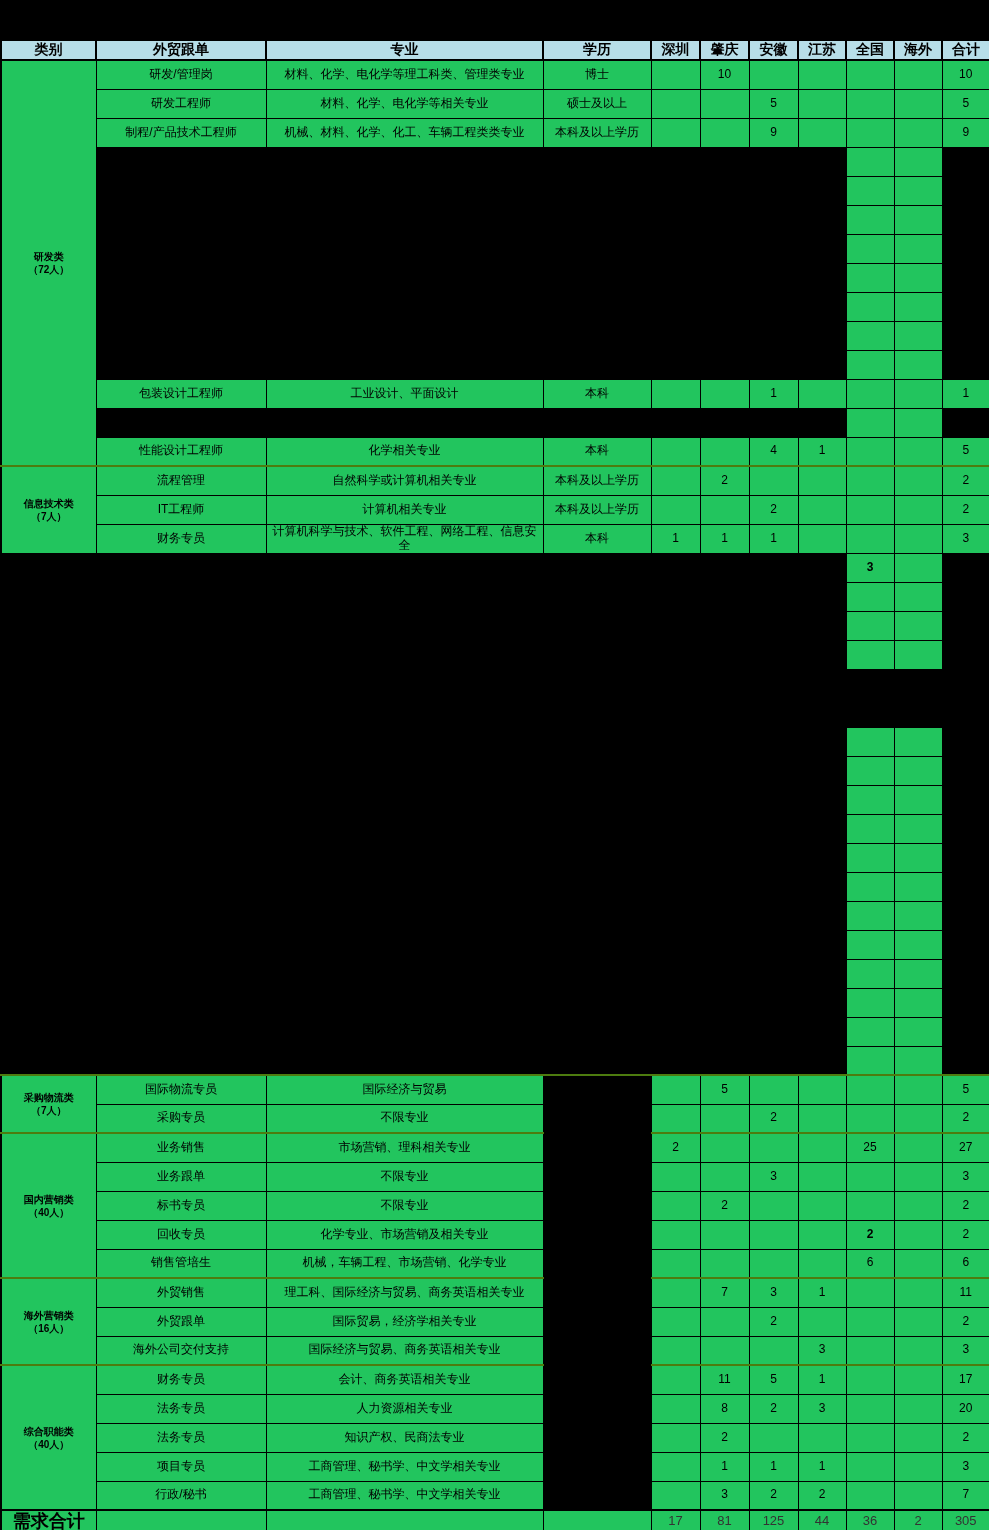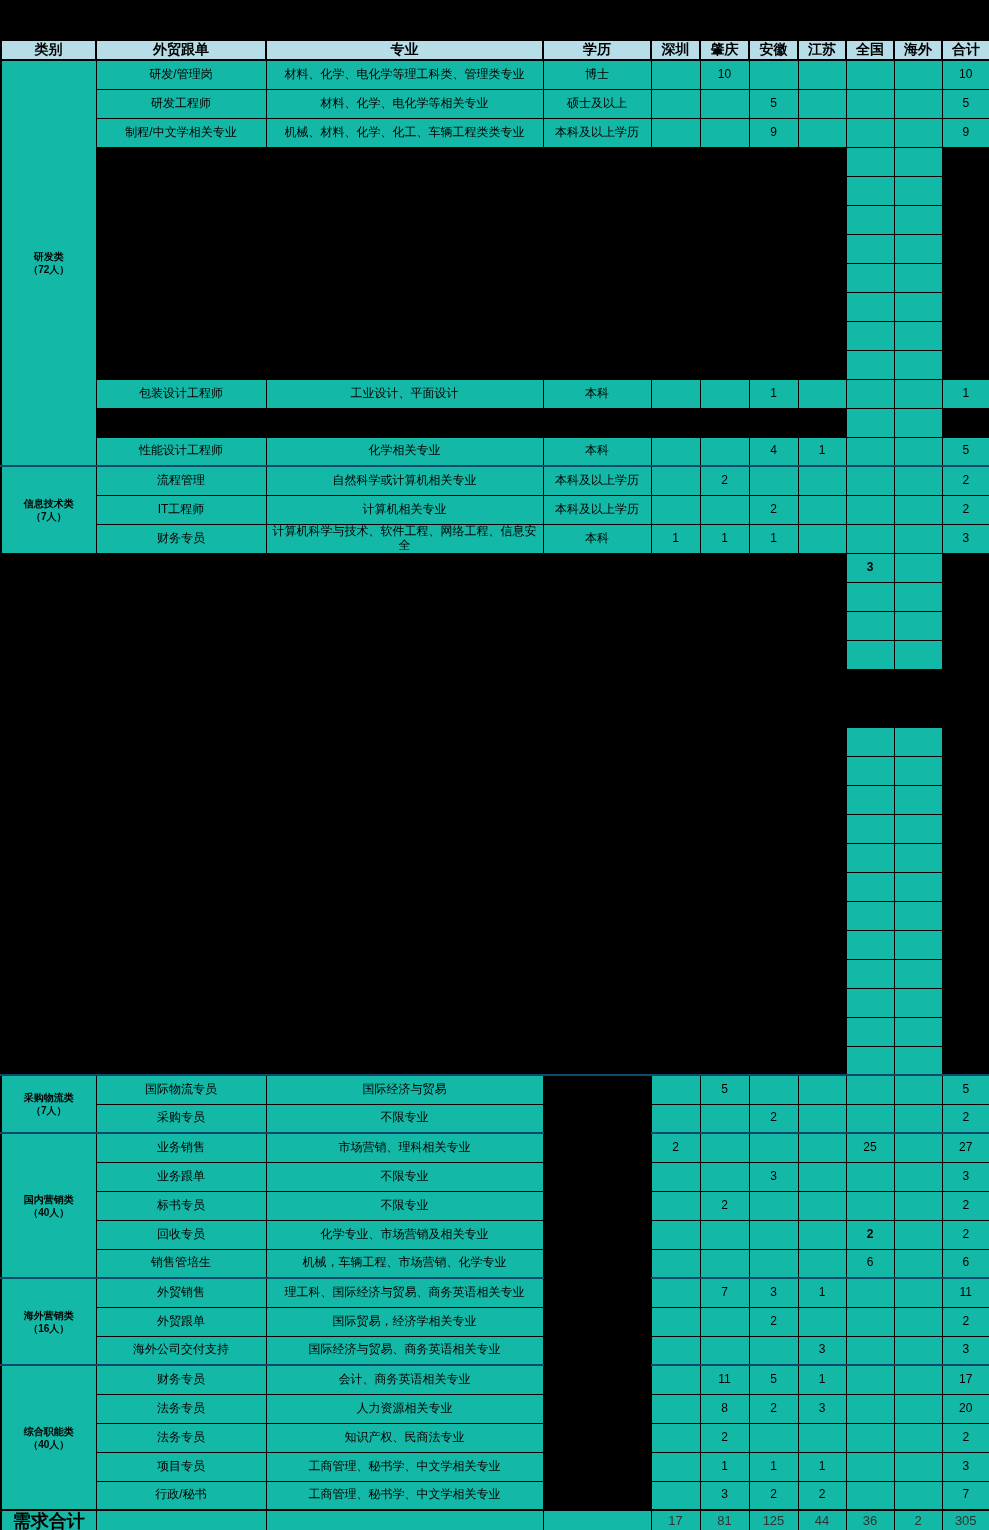--- a/index.html
+++ b/index.html
@@ -1,21 +1,21 @@
 <!DOCTYPE html>
 <html style="--header-bg: #B7DEE8; --redact: #000000;"><head>
 <meta charset="utf-8">
 <style>
   * { box-sizing: border-box; }
   html,body { margin:0; padding:0; background:#ffffff; }
   .shot {
     position: relative;
     width: 989px;
     height: 1530px;
-    background: #14b8a6;
+    background: #22c55e;
     font-family: "Liberation Sans", "DejaVu Sans", sans-serif;
     overflow: hidden;
   }
   .top-redact {
     position: absolute; left:0; top:0;
     width: 989px; height: 39px;
     background: var(--redact, #000);
   }
   table.grid {
     position: absolute; left:0; top:39px;
@@ -51,21 +51,21 @@
     font-weight: bold;
     font-size: 10px;
     line-height: 1.3;
     padding: 0;
   }
   td.redact {
     background: var(--redact, #000);
     border-color: #000;
     padding: 0;
   }
-  tr.sec > td { border-top: 2px solid #0c4a6e; }
+  tr.sec > td { border-top: 2px solid #4d7c0f; }
   tr.h58 > td { height: 58px; }
   td.b { font-weight: bold; }
   tr.gt > td {
     height: 16px;
     border-top: 2px solid #000;
     font-size: 13px;
     color: #333;
     font-family: "Liberation Sans", sans-serif;
   }
   tr.gt > td.gt-label {
@@ -133,21 +133,21 @@
       <td>硕士及以上</td>
       <td></td>
       <td></td>
       <td>5</td>
       <td></td>
       <td></td>
       <td></td>
       <td>5</td>
     </tr>
     <tr>
-      <td>制程/中文学相关专业</td>
+      <td>制程/产品技术工程师</td>
       <td>机械、材料、化学、化工、车辆工程类类专业</td>
       <td>本科及以上学历</td>
       <td></td>
       <td></td>
       <td>9</td>
       <td></td>
       <td></td>
       <td></td>
       <td>9</td>
     </tr>

